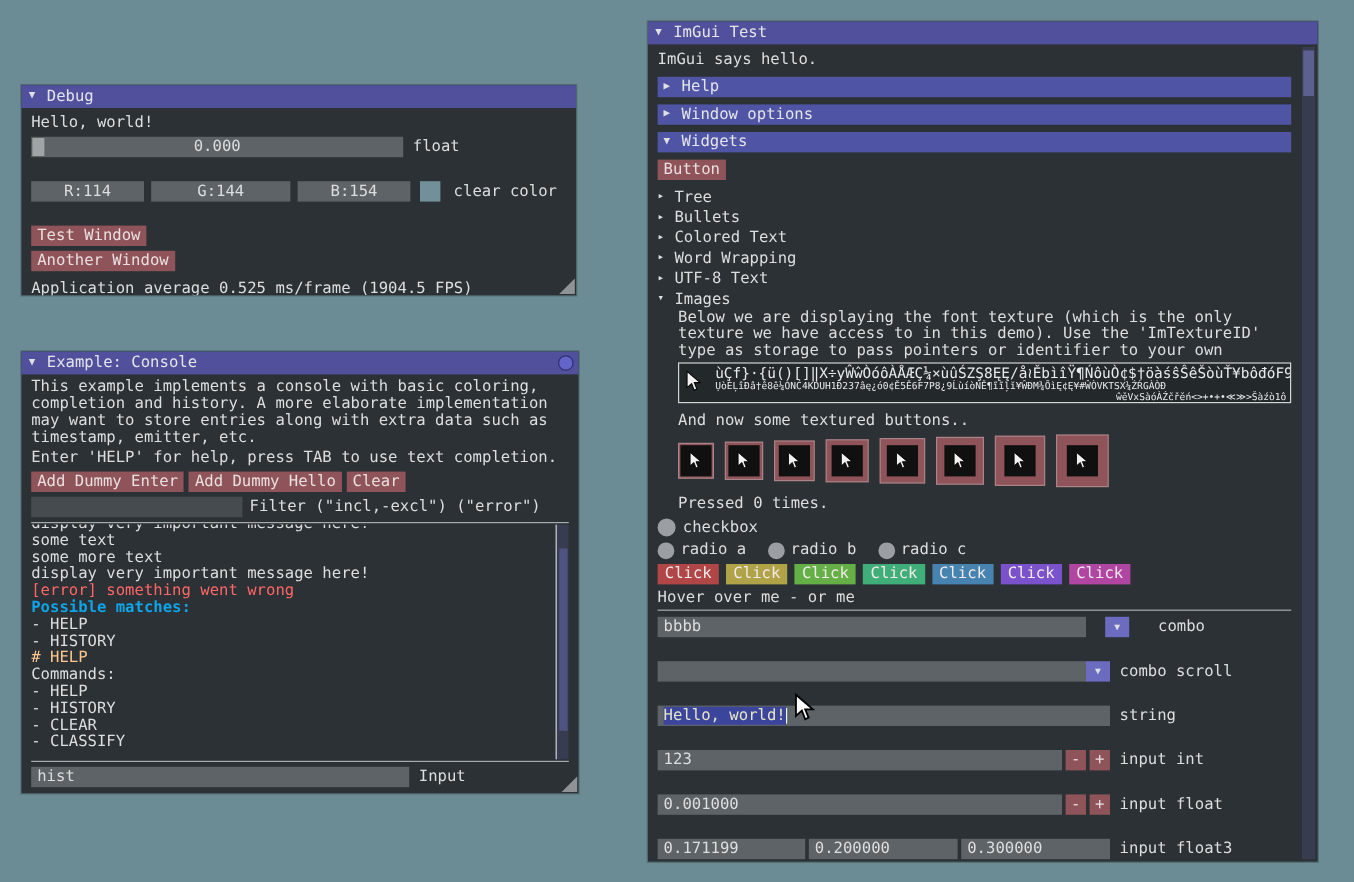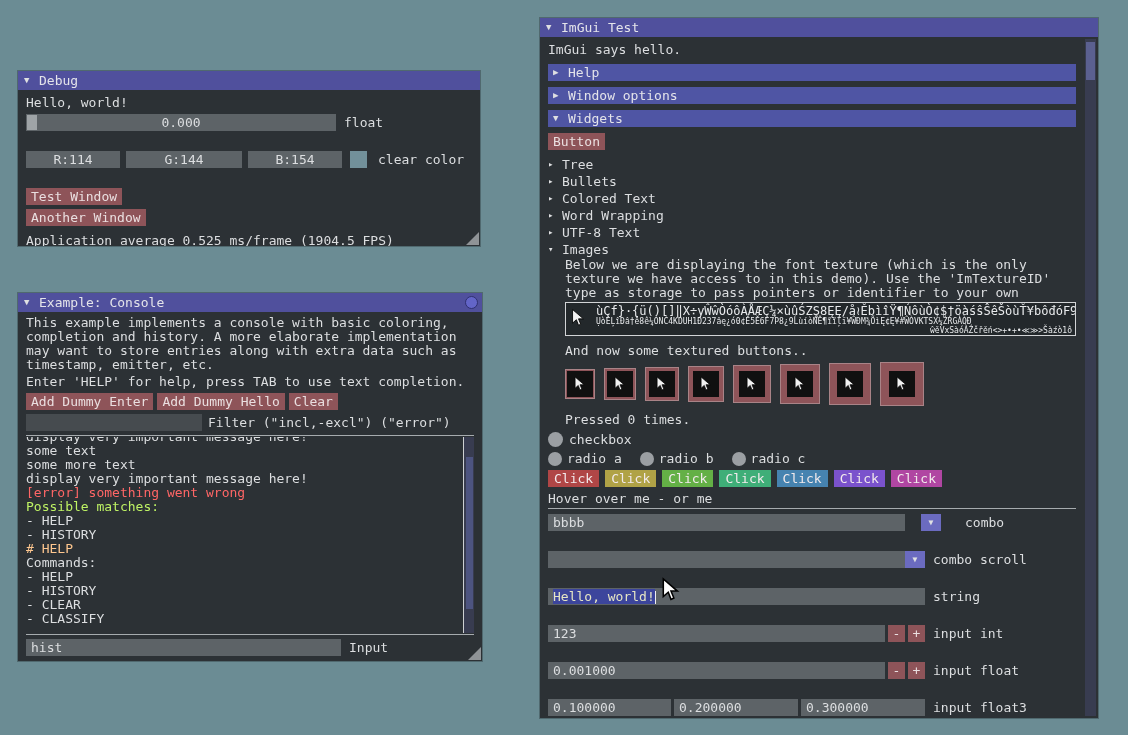--- a/index.html
+++ b/index.html
@@ -112,21 +112,21 @@
       <div class="frame dark" style="width:176px"></div>
       <span class="lbl" style="margin-left:6px">Filter ("incl,-excl") ("error")</span>
     </div>
     <div class="sep" style="margin:0 0 1px 0"></div>
     <div class="log">
       <div class="log-line" style="margin-top: -7px; color: rgb(220, 222, 224);">display very important message here!</div>
       <div class="log-line" style="color: rgb(220, 222, 224);">some text</div>
       <div class="log-line" style="color: rgb(220, 222, 224);">some more text</div>
       <div class="log-line" style="color: rgb(220, 222, 224);">display very important message here!</div>
       <div class="log-line" style="color: rgb(255, 102, 102);">[error] something went wrong</div>
-      <div class="log-line" style="color: #bef264;">Possible matches:</div>
+      <div class="log-line" style="color: #0ea5e9; font-weight: bold;">Possible matches:</div>
       <div class="log-line" style="color: rgb(220, 222, 224);">- HELP</div>
       <div class="log-line" style="color: rgb(220, 222, 224);">- HISTORY</div>
       <div class="log-line" style="color: rgb(255, 199, 143);"># HELP</div>
       <div class="log-line" style="color: rgb(220, 222, 224);">Commands:</div>
       <div class="log-line" style="color: rgb(220, 222, 224);">- HELP</div>
       <div class="log-line" style="color: rgb(220, 222, 224);">- HISTORY</div>
       <div class="log-line" style="color: rgb(220, 222, 224);">- CLEAR</div>
       <div class="log-line" style="color: rgb(220, 222, 224);">- CLASSIFY</div>
       <div class="log-scroll">
           <span class="sgrab"></span>
@@ -342,21 +342,21 @@
       <div class="frame" style="width:337px">
           <span class="vl">0.001000</span>
         </div>
       <span class="sq">-</span>
       <span class="sq">+</span>
       <span class="lbl">input float</span>
     </div>
 
     <div class="row" style="gap:3px">
       <div class="frame" style="width:123px">
-          <span class="vl">0.100000</span>
+          <span class="vl">0.171199</span>
         </div>
       <div class="frame" style="width:124px">
           <span class="vl">0.200000</span>
         </div>
       <div class="frame" style="width:124px">
           <span class="vl">0.300000</span>
         </div>
       <span class="lbl" style="margin-left:5px">input float3</span>
     </div>
 

